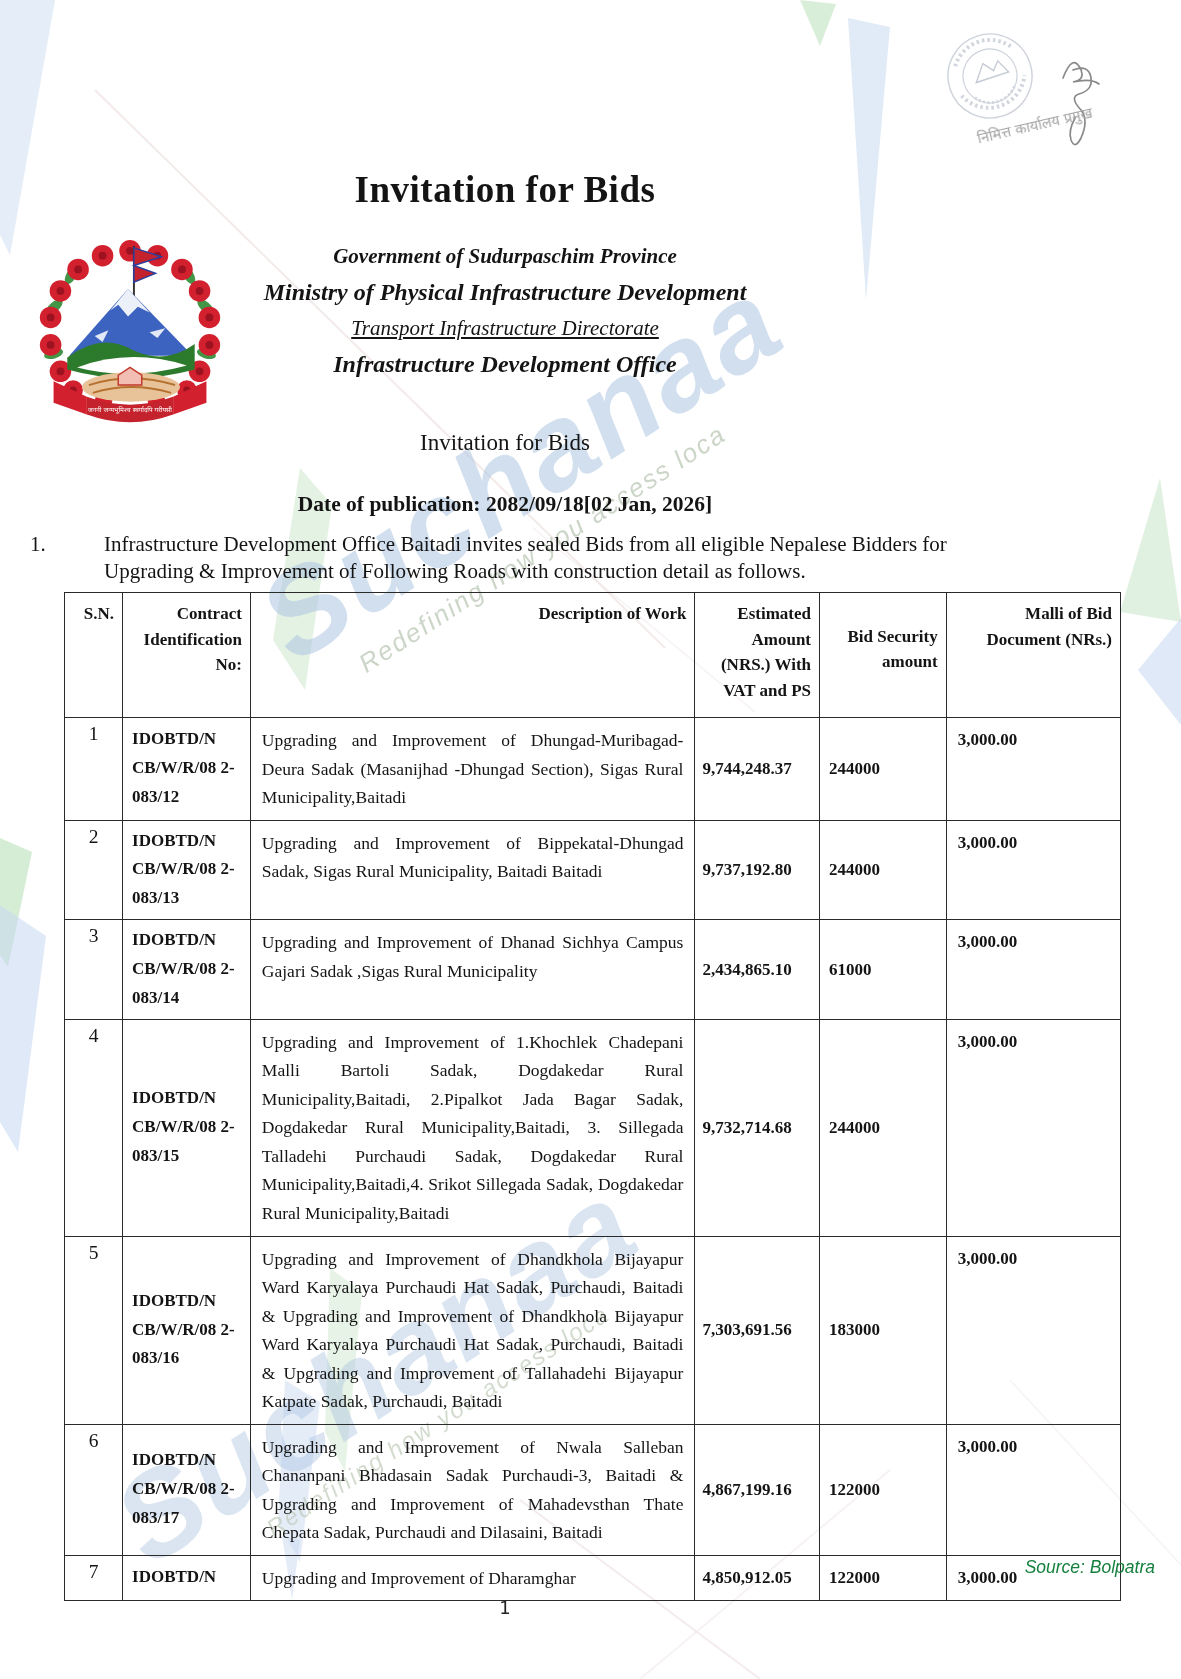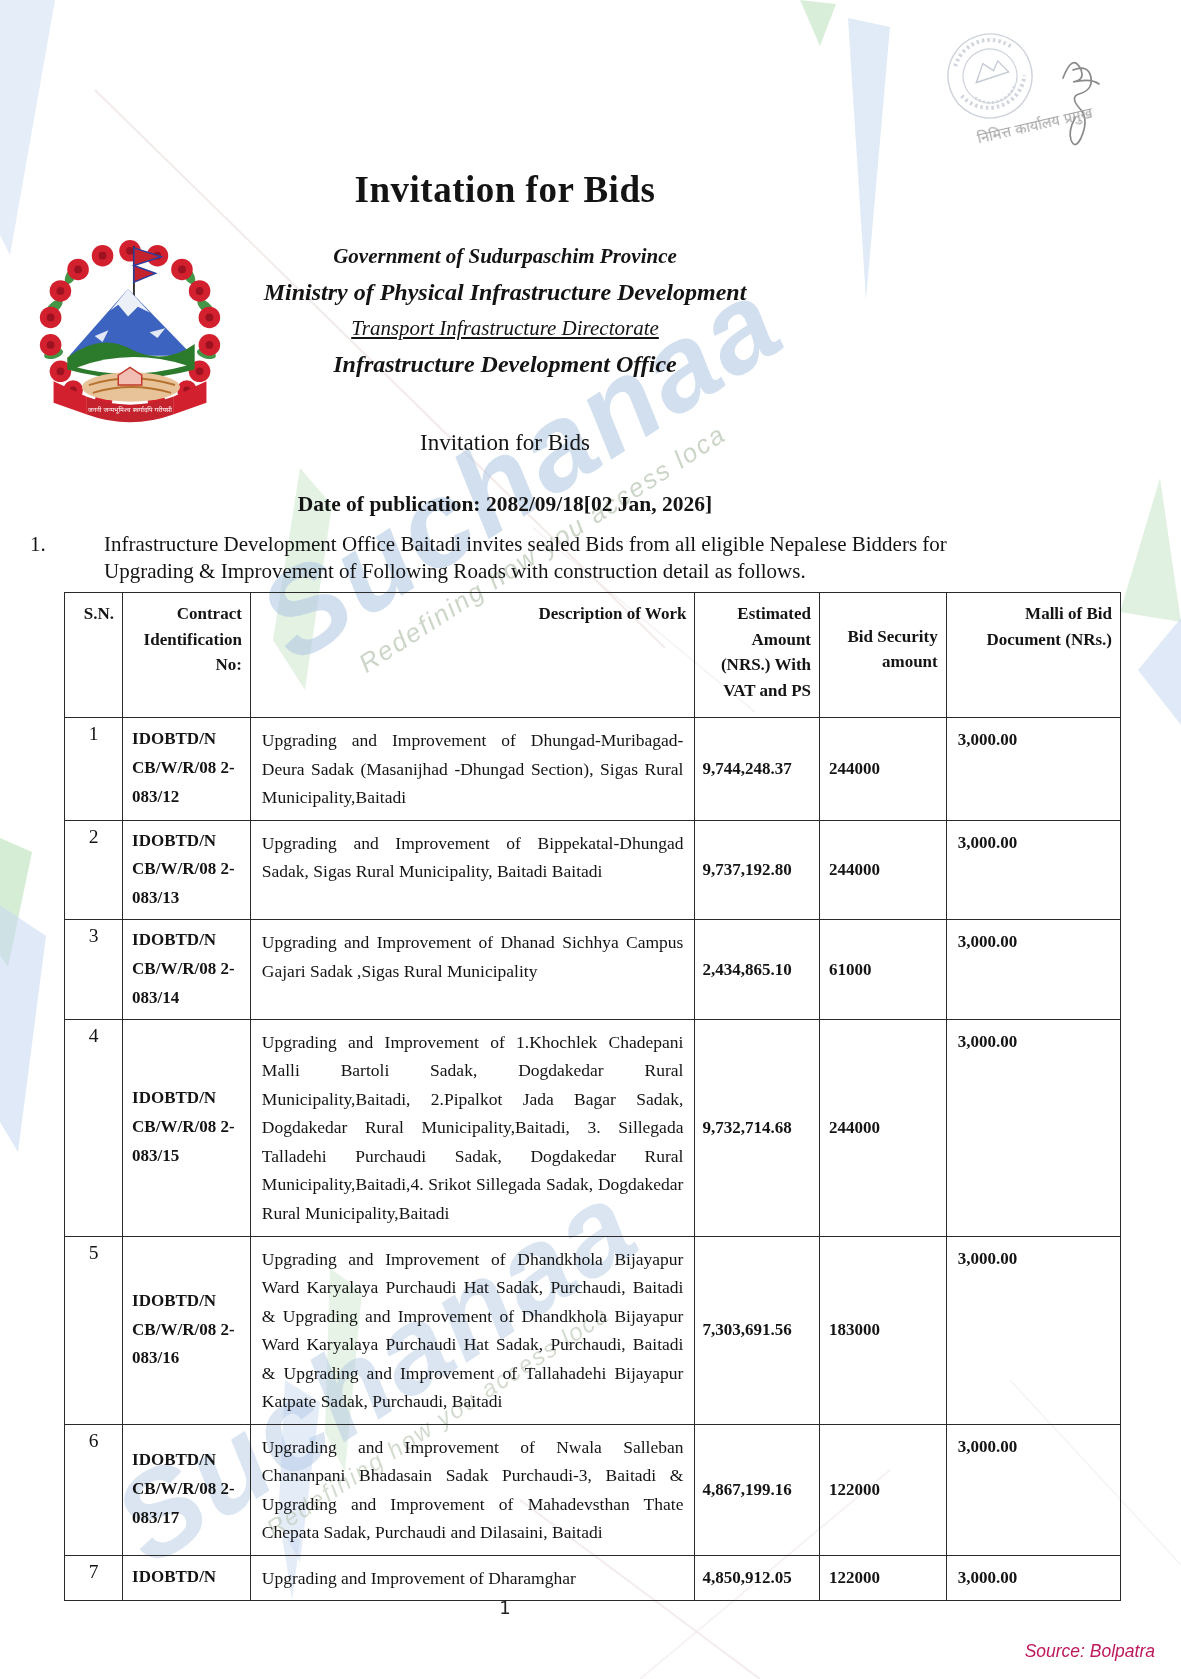--- a/index.html
+++ b/index.html
@@ -40,22 +40,22 @@
   .col-amt{width:11.8%;} .col-sec{width:12%;}   .col-cost{width:16.5%;}
   td.c-sn{text-align:center;font-size:19.5px;padding:5px 4px;}
   td.c-cid{font-weight:bold;vertical-align:middle;padding:6px 4px 6px 9px;line-height:1.7;font-size:17px;}
   td.c-desc{text-align:justify;padding:8px 11px;line-height:1.63;}
   td.c-amt{font-weight:bold;vertical-align:middle;padding:6px 4px 6px 7px;font-size:17px;}
   td.c-sec{font-weight:bold;vertical-align:middle;padding:6px 4px 6px 9px;font-size:17px;}
   td.c-cost{font-weight:bold;padding:12px 4px 6px 11px;font-size:17px;}
 
   .page-num{position:absolute;top:1597px;left:0;width:1010px;text-align:center;
     font-family:"DejaVu Sans", sans-serif;font-size:18px;color:#222;}
-  .source-line{position:absolute;top:1641px;right:26px;font-style:italic;
-    font-family:"Liberation Sans", sans-serif;font-size:17.5px;color:#be185d;}
+  .source-line{position:absolute;top:1557px;right:26px;font-style:italic;
+    font-family:"Liberation Sans", sans-serif;font-size:17.5px;color:#15803d;}
 
   .stamp{position:absolute;top:26px;left:905px;width:270px;height:170px;opacity:.8;}
   .stamp-label{position:absolute;top:102px;left:70px;width:190px;
     transform:rotate(-13deg);transform-origin:left top;
     color:#8a8a8a;font-size:14.5px;font-family:"DejaVu Sans", sans-serif;
     filter:blur(.3px);}
 </style>
 </head>
 <body>
 

